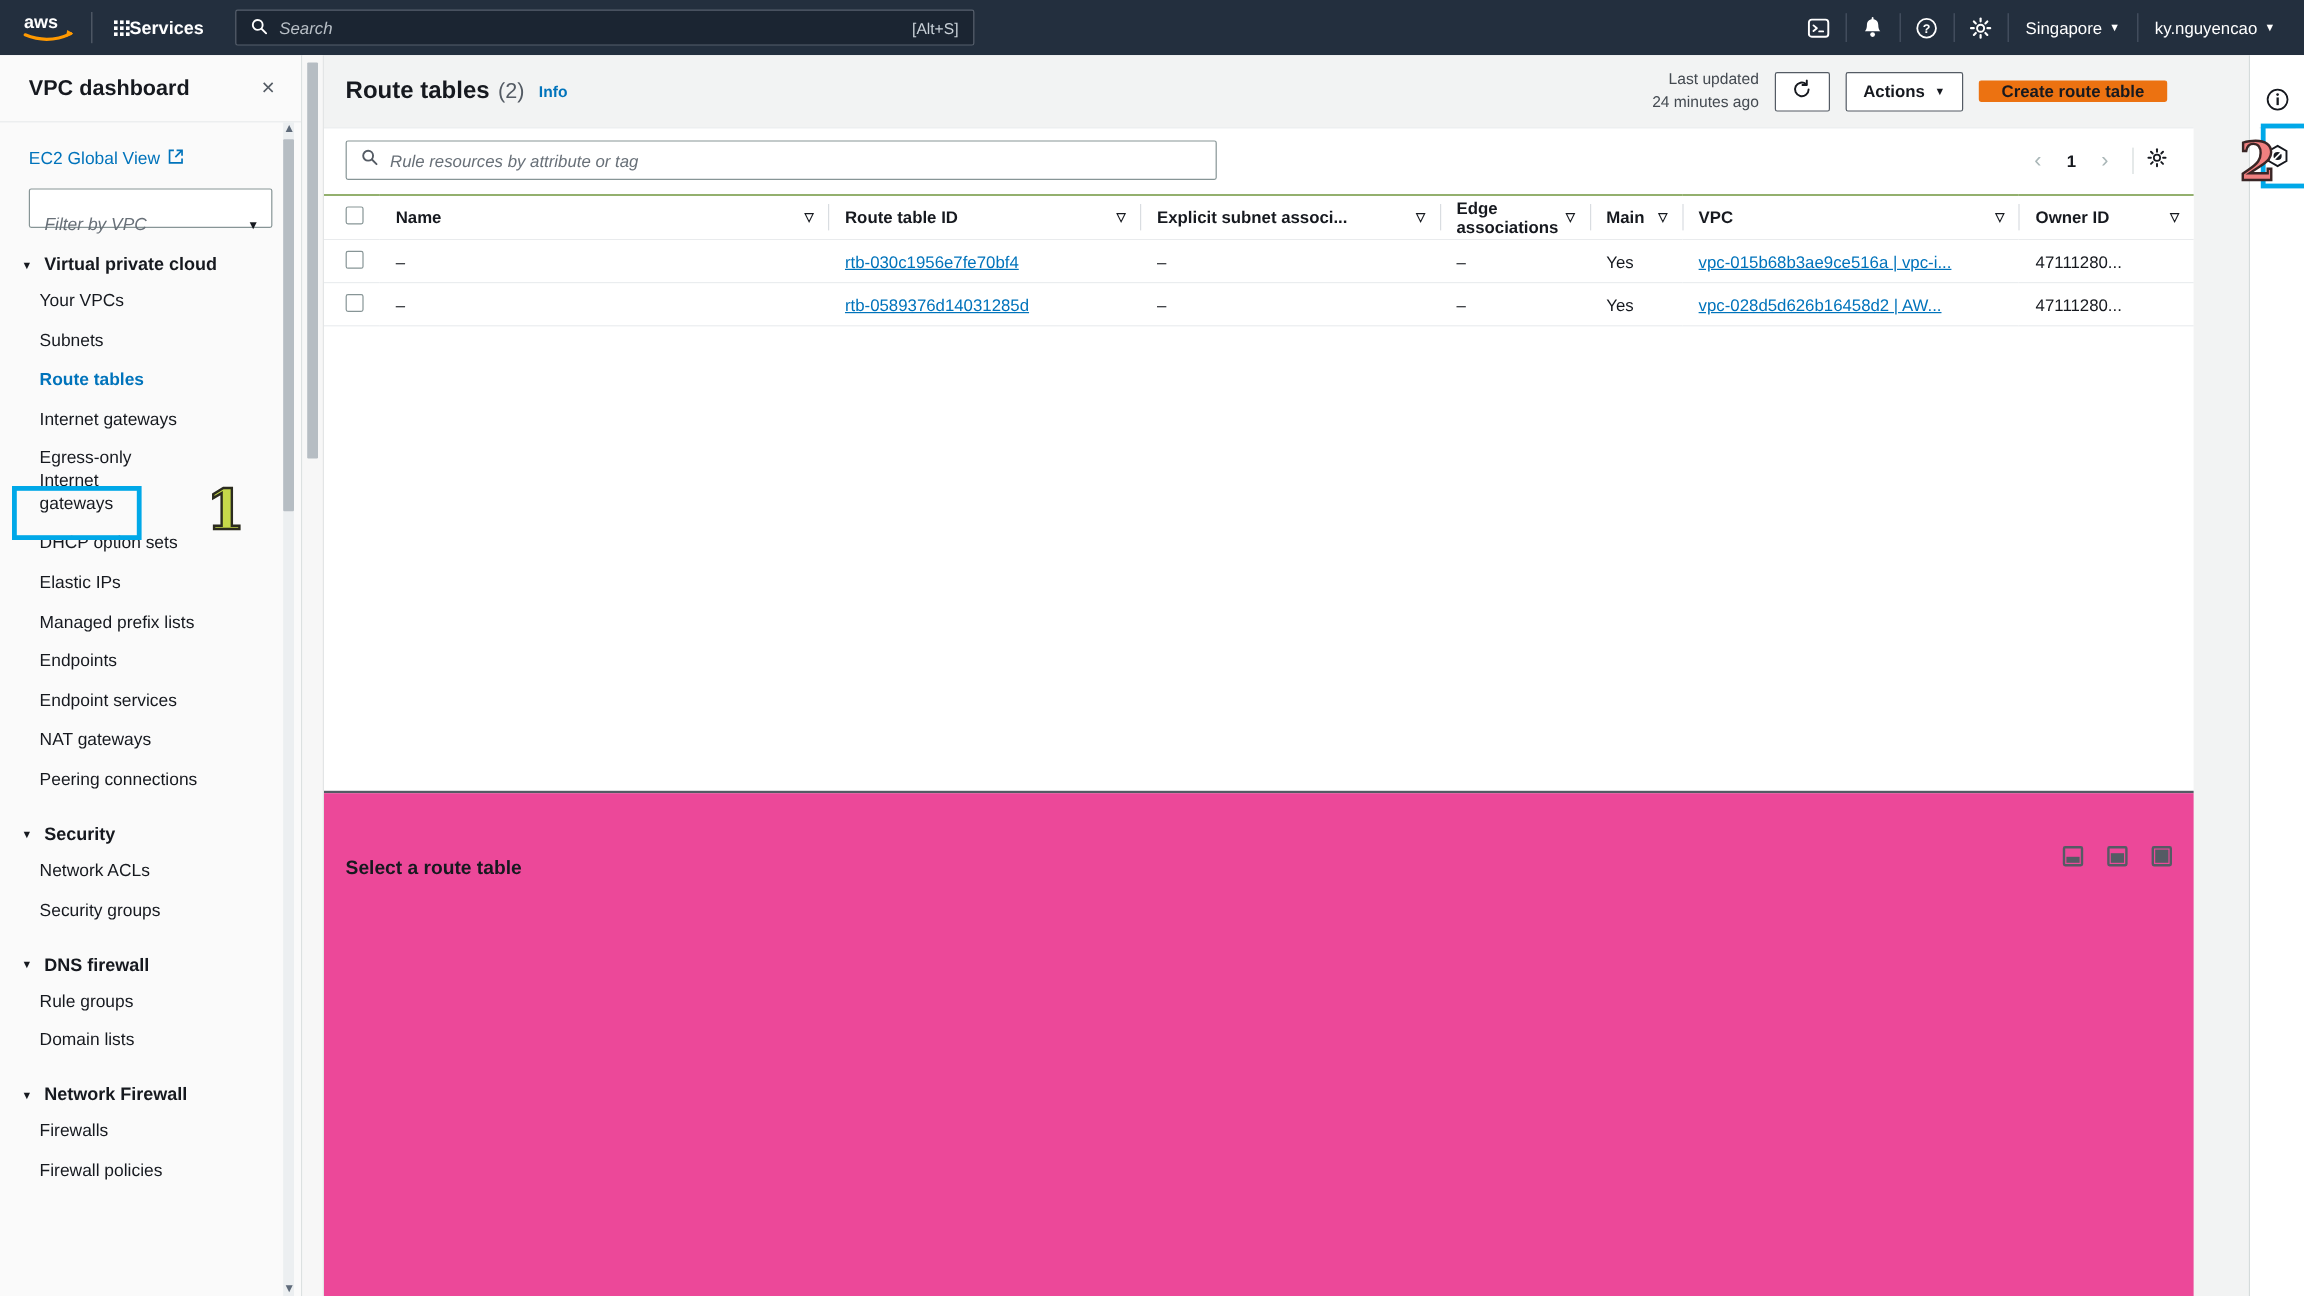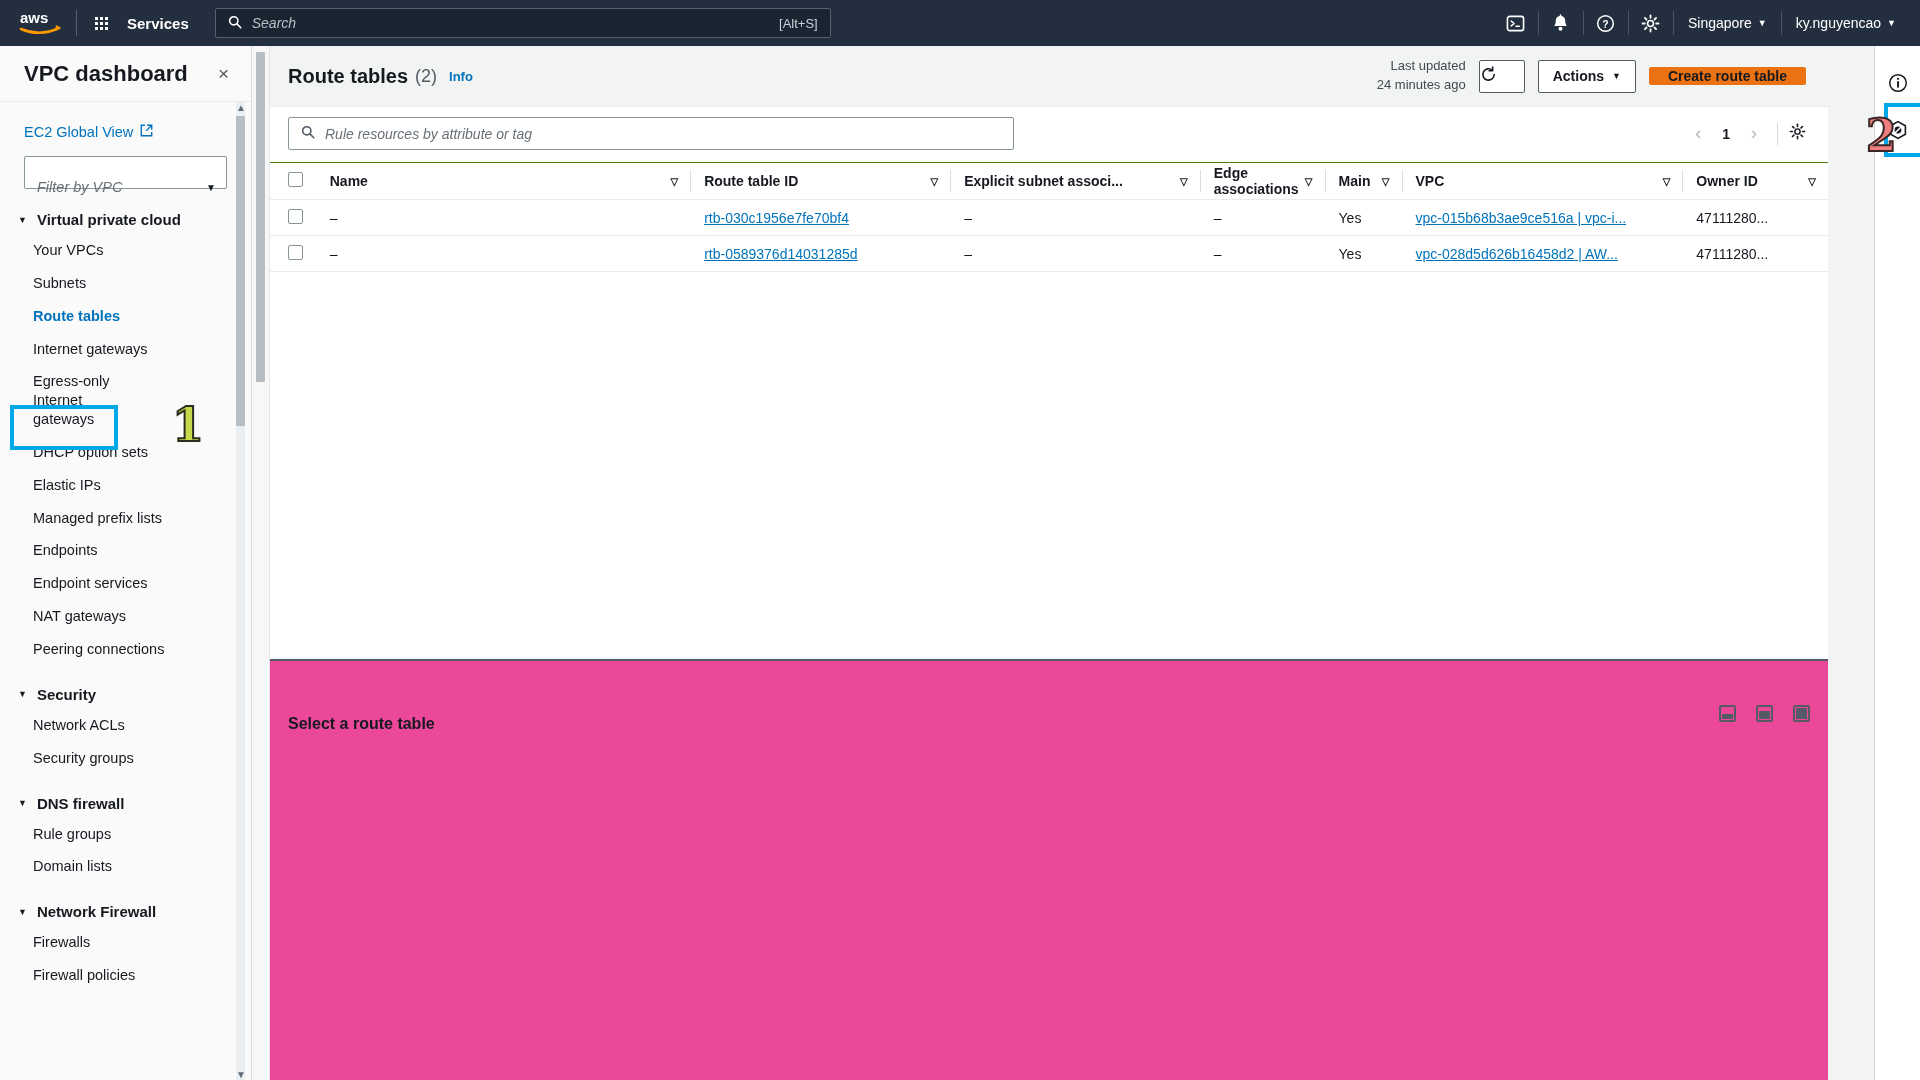--- a/index.html
+++ b/index.html
@@ -11,21 +11,21 @@
   }
 
   
   #topnav {
     position: absolute; top: 0; left: 0; width: 1920px; height: 46px;
     background: #232f3e; display: flex; align-items: center;
   }
   .aws-logo { margin-left: 18px; width: 46px; height: 30px; position: relative; }
   .nav-divider { width: 1px; height: 26px; background: #57606d; margin: 0 0 0 12px; }
   .services-btn {
-    display: flex; align-items: center; gap: 19px; padding: 5px 12px;
+    display: flex; align-items: center; gap: 0; padding: 5px 12px;
     color: #ffffff; font-size: 15px; font-weight: bold; cursor: pointer;
     margin-left: 6px;
   }
   .grid-icon { display: grid; grid-template-columns: repeat(3, 3px); gap: 2px; }
   .grid-icon i { width: 3px; height: 3px; background: #fff; display: block; }
   #global-search {
     margin-left: 14px; width: 616px; height: 30px; background: #1b2532;
     border: 1px solid #57606d; border-radius: 2px;
     display: flex; align-items: center; padding: 0 12px; cursor: text;
   }
@@ -49,21 +49,21 @@
 
   
   #sidebar {
     width: 252px; height: 1034px; background: #fafafa;
     border-right: 1px solid #d5dbdb; position: relative; overflow: hidden;
   }
   #sidebar-head {
     height: 56px; display: flex; align-items: center; justify-content: space-between;
     padding: 0 22px 0 24px; border-bottom: 1px solid #e9ebed;
   }
-  #sidebar-head .title { font-size: 22px; font-weight: bold; color: #16191f; }
+  #sidebar-head .title { font-size: 18px; font-weight: bold; color: #16191f; }
   #sidebar-head .close { font-size: 19px; color: #545b64; cursor: pointer; line-height: 1; }
   #sidebar-body { padding: 18px 0 10px 0; }
   .ec2-global {
     display: flex; align-items: center; gap: 7px; padding: 4px 24px 0 24px;
     color: #0073bb; font-size: 14.5px; cursor: pointer; margin-bottom: 16px;
   }
   .vpc-filter {
     margin: 0 24px 12px 24px; height: 33px; border: 1px solid #879596;
     border-radius: 2px; background: #fff; display: flex; align-items: center;
     justify-content: space-between; padding: 0 10px 0 12px; cursor: pointer;
@@ -106,21 +106,21 @@
     position: absolute; left: 18px; top: 0; right: 46px; height: 60px;
     display: flex; align-items: center; padding: 0 22px 0 18px;
   }
   #page-title { font-size: 20px; font-weight: bold; color: #16191f; }
   #page-count { font-size: 18px; color: #545b64; margin-left: 7px; font-weight: normal; }
   #page-info { font-size: 13px; color: #0073bb; margin-left: 12px; font-weight: bold; cursor: pointer; }
   #head-right { margin-left: auto; display: flex; align-items: center; gap: 13px; }
   #last-updated { font-size: 13px; color: #444a51; text-align: right; line-height: 1.45; }
   .btn-plain {
     height: 33px; min-width: 46px; border: 1px solid #545b64; border-radius: 2px;
-    background: #fff; display: flex; align-items: center; 
+    background: #fff; display: flex; align-items: center; justify-content: center;
     font-size: 14px; font-weight: bold; color: #16191f; cursor: pointer; padding: 0 14px; gap: 8px;
   }
   #btn-create {
     height: 18px; border-radius: 2px; background: #ec7211; border: 1px solid #ec7211;
     color: #16191f; font-size: 14px; font-weight: bold; display: flex;
     align-items: center; padding: 0 18px; cursor: pointer;
   }
   #create-hl {
     position: absolute; left: 1632px; top: 57px; width: 246px; height: 54px;
     border: 4px solid #00a8e8; background: transparent; pointer-events: none;

